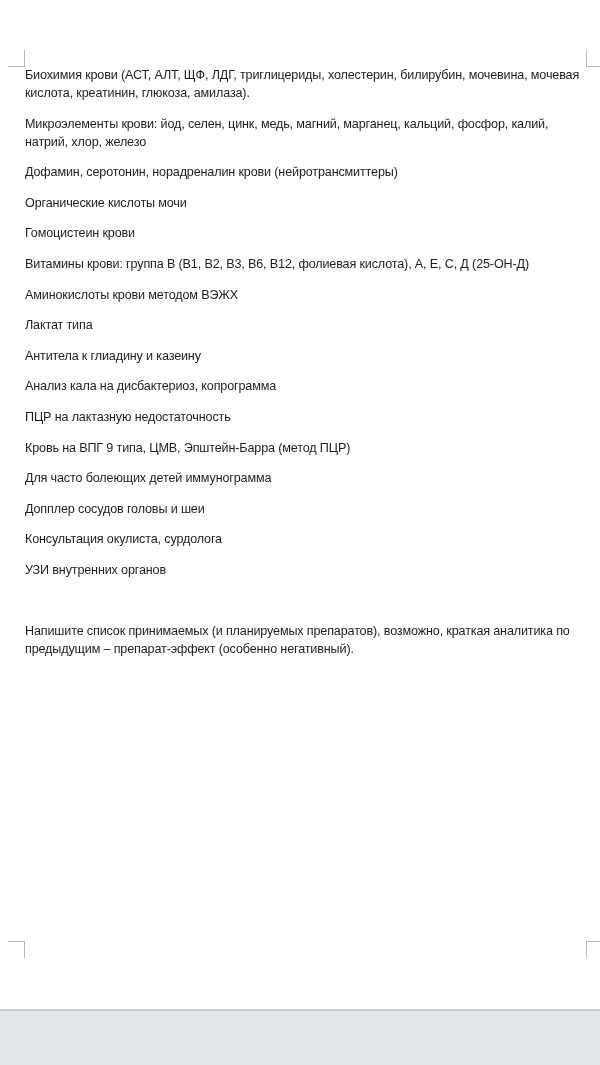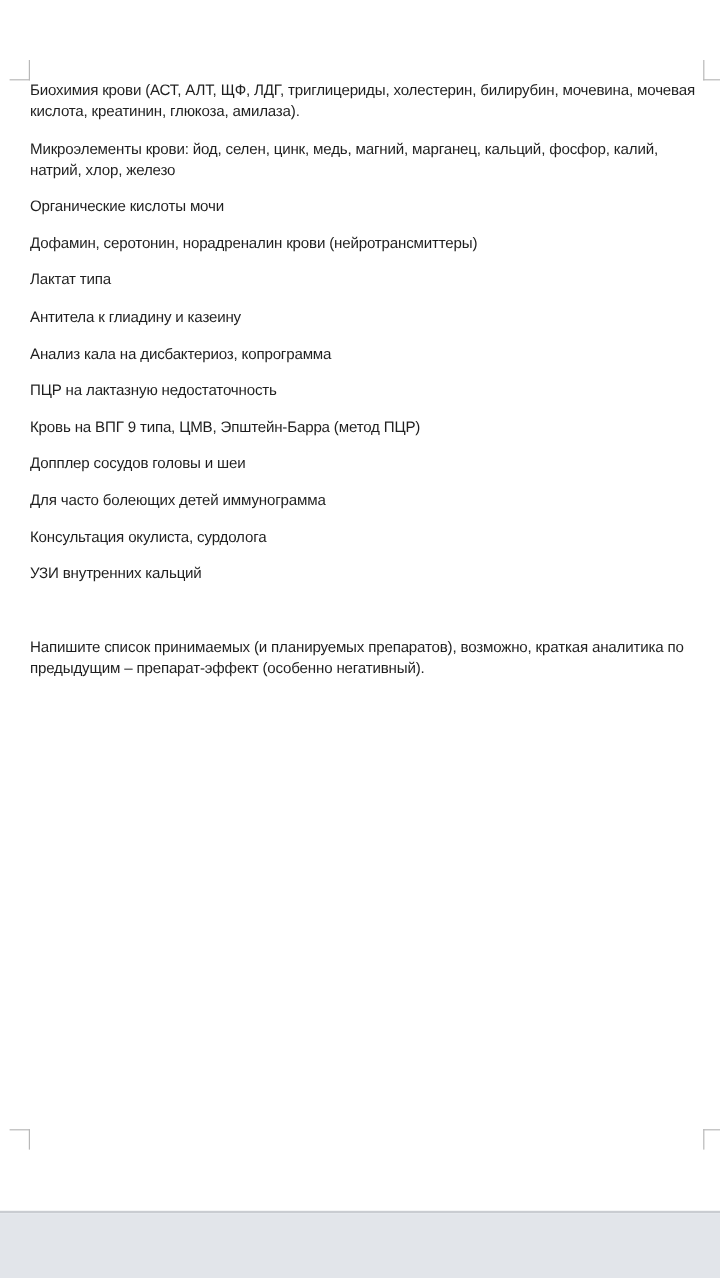--- a/index.html
+++ b/index.html
@@ -74,29 +74,32 @@
 
 <div class="page">
   <div class="crop tl"></div>
   <div class="crop tr"></div>
   <div class="crop bl"></div>
   <div class="crop br"></div>
 
   <div class="content">
     <p class="para">Биохимия крови (АСТ, АЛТ, ЩФ, ЛДГ, триглицериды, холестерин, билирубин, мочевина, мочевая кислота, креатинин, глюкоза, амилаза).</p>
     <p class="para">Микроэлементы крови: йод, селен, цинк, медь, магний, марганец, кальций, фосфор, калий, натрий, хлор, железо</p>
+    <p class="para">Дофамин, серотонин, норадреналин крови (нейротрансмиттеры)</p>
     <p class="para">Органические кислоты мочи</p>
-    <p class="para">Дофамин, серотонин, норадреналин крови (нейротрансмиттеры)</p>
+    <p class="para">Гомоцистеин крови</p>
+    <p class="para">Витамины крови: группа В (В1, В2, В3, В6, В12, фолиевая кислота), А, Е, С, Д (25-ОН-Д)</p>
+    <p class="para">Аминокислоты крови методом ВЭЖХ</p>
     <p class="para">Лактат типа</p>
     <p class="para">Антитела к глиадину и казеину</p>
     <p class="para">Анализ кала на дисбактериоз, копрограмма</p>
     <p class="para">ПЦР на лактазную недостаточность</p>
     <p class="para">Кровь на ВПГ 9 типа, ЦМВ, Эпштейн-Барра (метод ПЦР)</p>
+    <p class="para">Для часто болеющих детей иммунограмма</p>
     <p class="para">Допплер сосудов головы и шеи</p>
-    <p class="para">Для часто болеющих детей иммунограмма</p>
     <p class="para">Консультация окулиста, сурдолога</p>
-    <p class="para">УЗИ внутренних кальций</p>
+    <p class="para">УЗИ внутренних органов</p>
     <div class="spacer"></div>
     <p class="para">Напишите список принимаемых (и планируемых препаратов), возможно, краткая аналитика по предыдущим – препарат-эффект (особенно негативный).</p>
   </div>
 </div>
 <div class="page-bottom-border"></div>
 <div class="canvas-bg"></div>
 
 </body></html>

